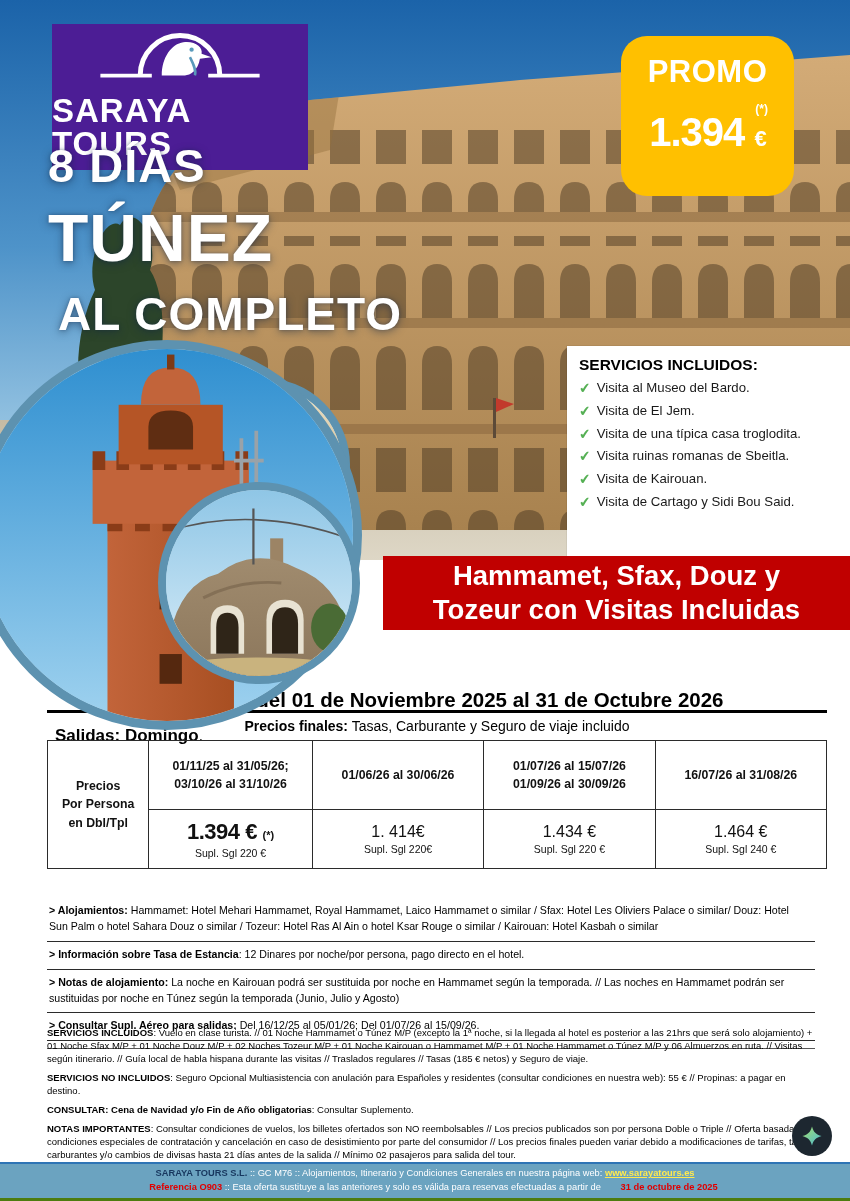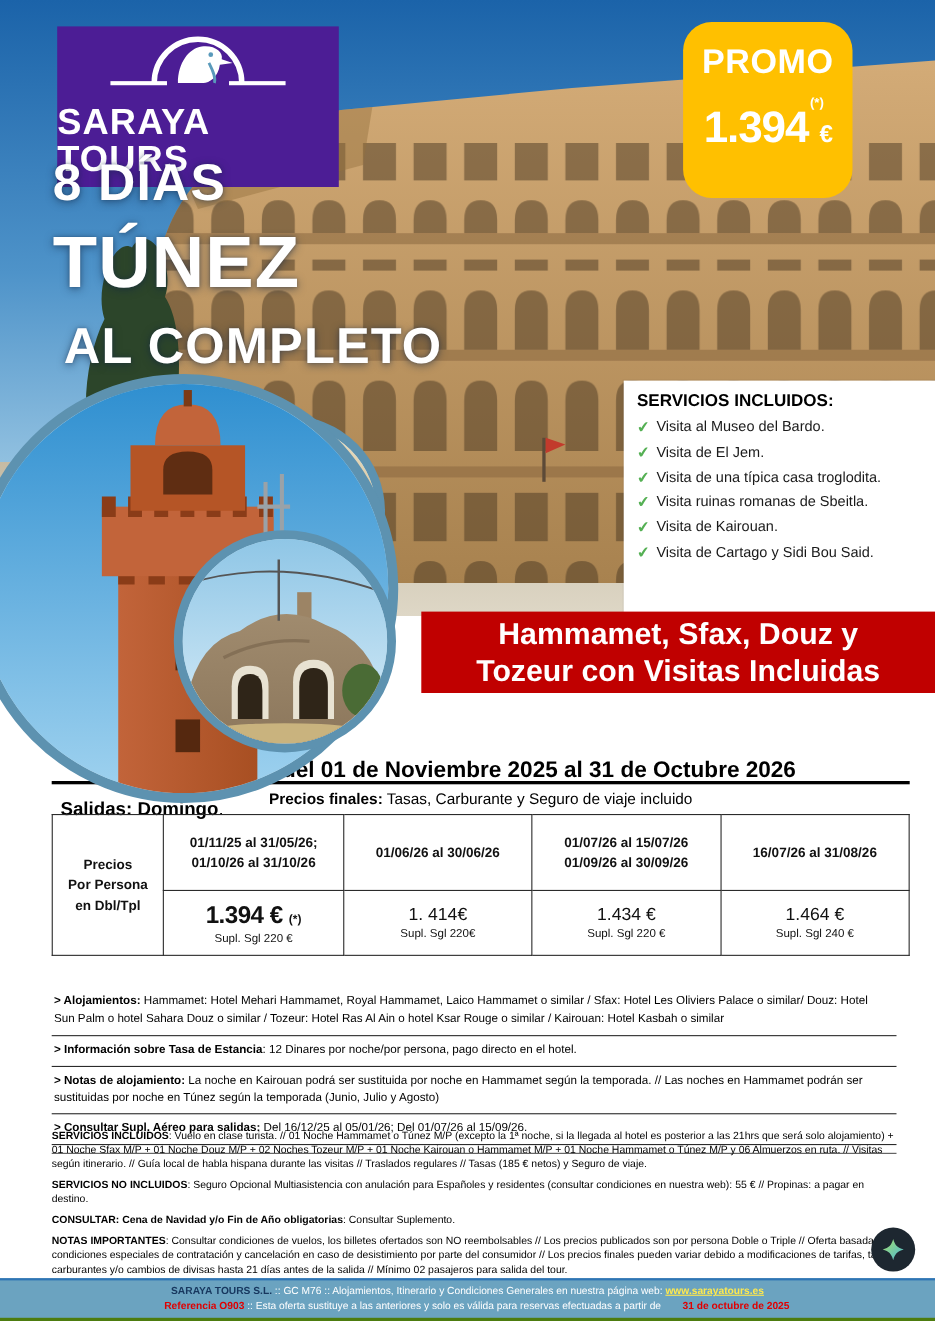--- a/index.html
+++ b/index.html
@@ -11,21 +11,21 @@
   .hero svg{display:block;}
 
   
   .logo-box{position:absolute;left:52px;top:24px;width:256px;height:146px;
             background:#4c1d95;display:flex;flex-direction:column;align-items:center;justify-content:flex-end;
             padding-bottom:10px;box-sizing:border-box;}
   .logo-mark{width:200px;height:82px;}
   .logo-text{color:#fff;font-weight:bold;font-size:33px;letter-spacing:1px;line-height:1;margin-top:2px;}
 
   
-  .promo{position:absolute;left:621px;top:20px;width:154px;height:160px;background:#ffc000;
+  .promo{position:absolute;left:621px;top:36px;width:173px;height:160px;background:#ffc000;
          border-radius:26px;text-align:center;color:#fff;}
   .promo-label{font-size:31px;font-weight:bold;margin-top:18px;letter-spacing:.5px;}
   .promo-ast{font-size:12px;font-weight:bold;text-align:right;padding-right:26px;margin-top:12px;}
   .promo-price{font-size:40px;font-weight:bold;line-height:.8;letter-spacing:-1px;}
   .promo-cur{font-size:22px;font-weight:bold;}
 
   
   .hero-title{position:absolute;left:48px;top:142px;color:#fff;font-weight:bold;
               text-shadow:0 2px 8px rgba(20,40,70,.55), 0 0 3px rgba(20,40,70,.35);line-height:1;}
   .ht1{font-size:47px;letter-spacing:1px;}
@@ -313,21 +313,21 @@
         </colgroup>
       <tbody>
           <tr class="hdr">
         <td rowspan="2" class="rowlabel">
           <div>Precios</div>
           <div>Por Persona</div>
           <div>en Dbl/Tpl</div>
         </td>
         <td>
               <div>01/11/25 al 31/05/26;</div>
-              <div>01/10/26 al 31/10/26</div>
+              <div>03/10/26 al 31/10/26</div>
             </td>
         <td>
               <div>01/06/26 al 30/06/26</div>
             </td>
         <td>
               <div>01/07/26 al 15/07/26</div>
               <div>01/09/26 al 30/09/26</div>
             </td>
         <td>
               <div>16/07/26 al 31/08/26</div>

